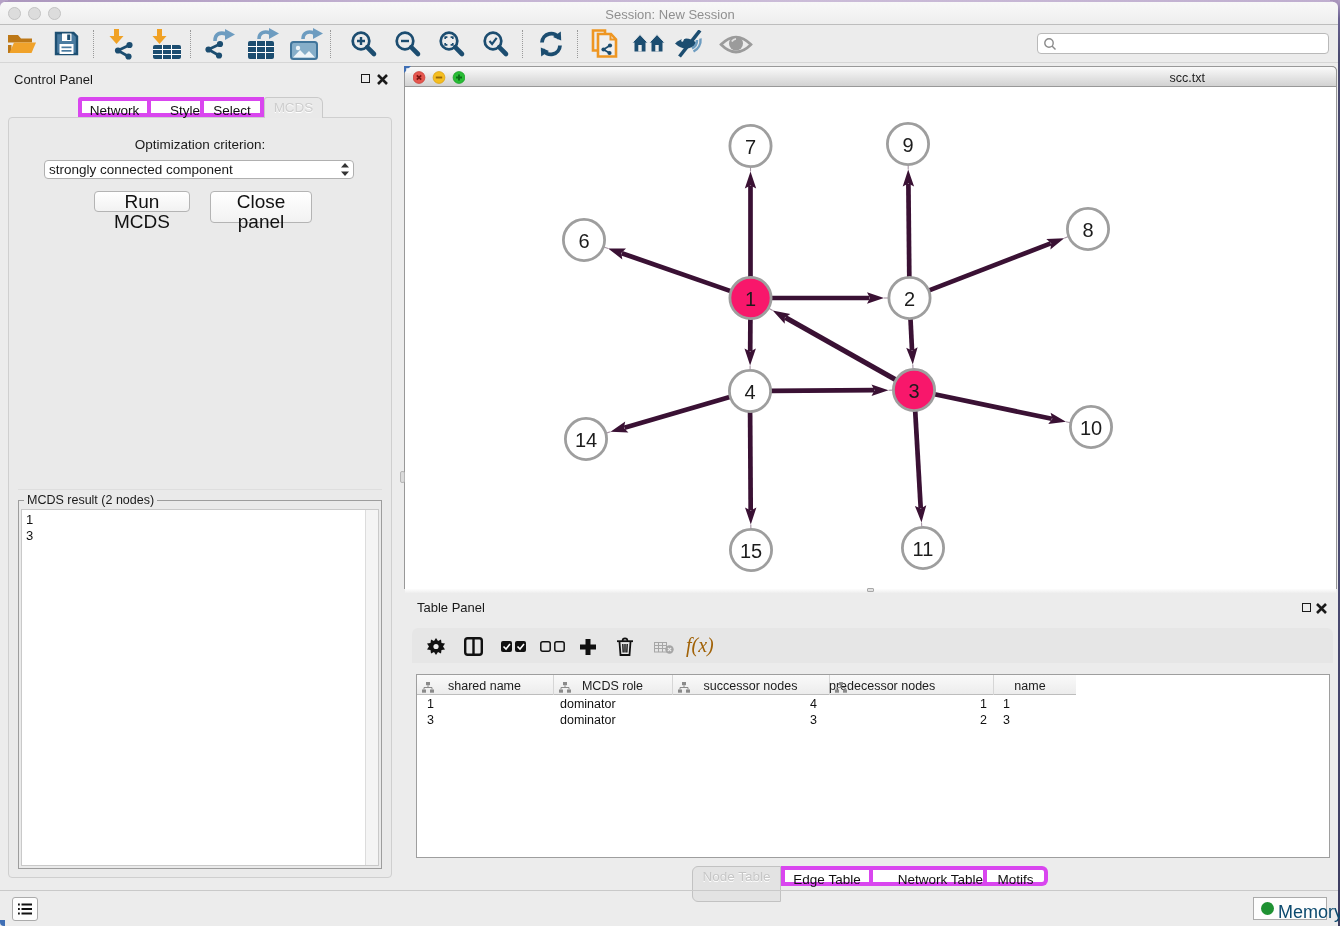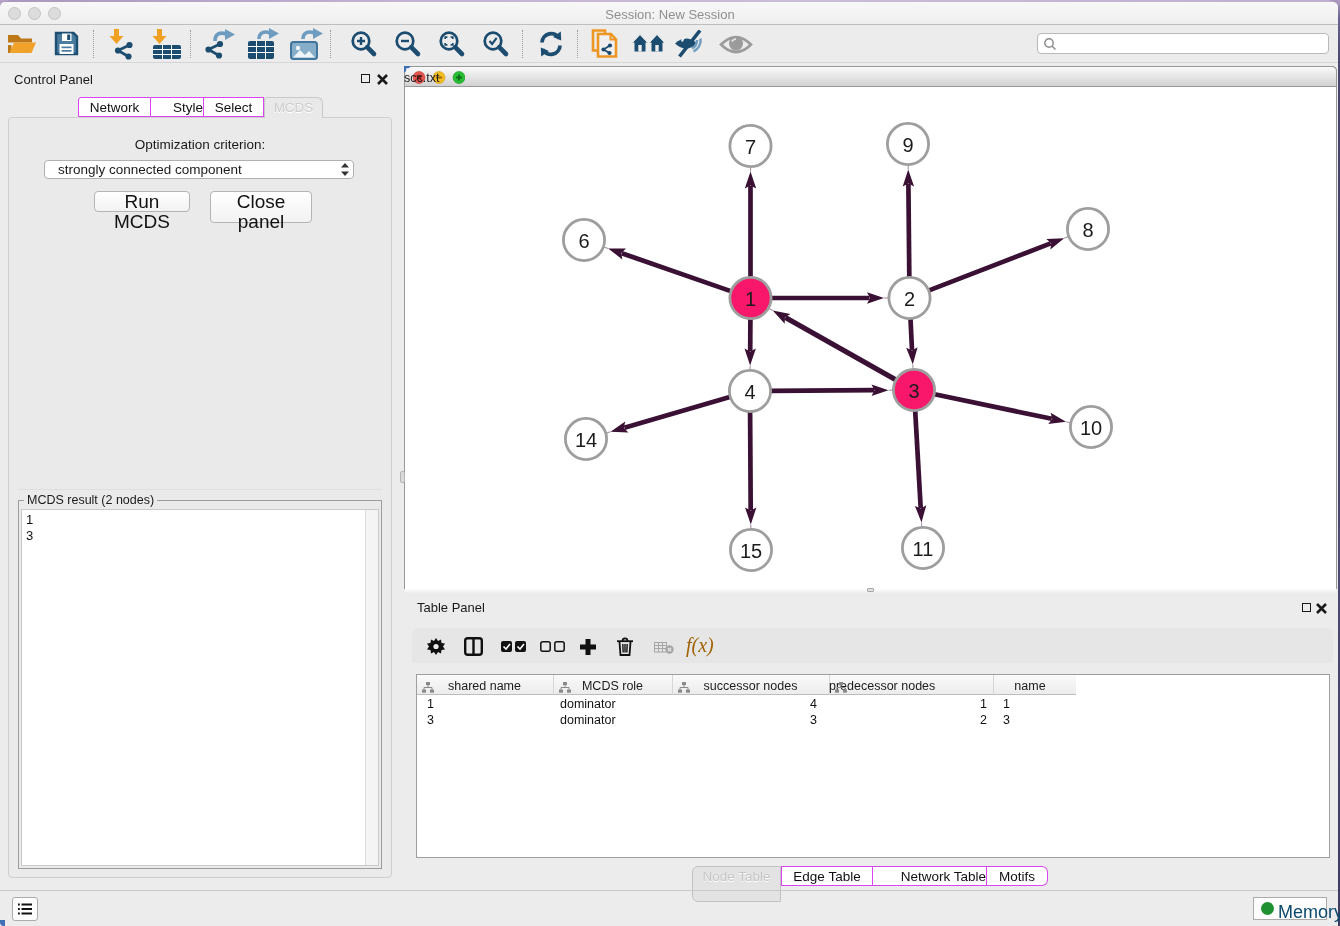--- a/index.html
+++ b/index.html
@@ -1,21 +1,21 @@
 <!DOCTYPE html>
 <html><head><meta charset="utf-8"><style>
 *{margin:0;padding:0;box-sizing:border-box}
 html,body{width:1340px;height:926px;overflow:hidden}
 body{font-family:"Liberation Sans",sans-serif;background:#e9e9e9;position:relative}
 .abs{position:absolute}
 .sep{position:absolute;top:30px;height:28px;width:0;border-left:1px dotted #9a9a9a}
 .tl{position:absolute;top:7px;width:13px;height:13px;border-radius:50%;background:#dcdcdc;border:1px solid #c3c3c3}
 .ic{position:absolute;top:30px}
 .btn{position:absolute;background:linear-gradient(#ffffff,#f2f2f2);border:1px solid #b4b4b4;border-radius:4px;font-size:19px;color:#111;text-align:center}
-.tabU{background:#fff;border:1px solid #d946ef;color:#111}
+.tabU{background:#fff;border:4px solid #d946ef;color:#111}
 </style></head>
 <body>
 
 <div class="abs" style="left:0;top:2px;width:1338px;height:924px;background:#ececec;border-radius:5px 5px 0 0"></div>
 
 <div class="abs" style="left:0;top:0;width:1340px;height:2px;background:linear-gradient(90deg,#ab96bd,#c3b2d2 30%,#cbbcd8 60%,#bfaecf)"></div>
 <div class="abs" style="left:0;top:0;width:8px;height:8px;background:radial-gradient(circle at 8px 8px, rgba(0,0,0,0) 7px, #b5a1c6 7px)"></div>
 <div class="abs" style="left:1330px;top:0;width:8px;height:8px;background:radial-gradient(circle at 0px 8px, rgba(0,0,0,0) 7px, #a995bc 7px)"></div>
 
 <div class="abs" style="left:1338px;top:0;width:2px;height:926px;background:linear-gradient(#b39fc5,#6a6292 2%,#4a4a70 6%,#3f3f63 30%,#4a4a72 60%,#3c3c60 100%)"></div>
@@ -150,21 +150,21 @@
 
 <div class="abs" style="left:8px;top:117px;width:384px;height:761px;background:#eaeaea;border:1px solid #cfcfcf;border-radius:4px"></div>
 <div class="abs" style="left:18px;top:489px;width:364px;height:0;border-top:1px solid #dedede"></div>
 
 <div class="abs tabU" style="left:78px;top:97px;width:73px;height:20px;font-size:13.5px;text-align:center;line-height:19px;border-radius:3px 0 0 0">Network</div>
 <div class="abs tabU" style="left:151px;top:97px;width:53px;height:20px;font-size:13.5px;text-align:right;line-height:19px;border-left:none">Style</div>
 <div class="abs tabU" style="left:204px;top:97px;width:60px;height:20px;font-size:13.5px;text-align:center;line-height:19px;border-left:none">Select</div>
 <div class="abs" style="left:264px;top:97px;width:59px;height:21px;background:#e9e9e9;border:1px solid #c9c9c9;border-bottom:none;border-radius:3px 6px 0 0;font-size:13.5px;text-align:center;line-height:19px;color:#cdcdcd;text-shadow:0 1px 0 #fff">MCDS</div>
 
 <div class="abs" style="left:27px;top:137px;width:346px;text-align:center;font-size:13.5px;color:#1a1a1a">Optimization criterion:</div>
-<div class="abs" style="left:44px;top:160px;width:310px;height:19px;background:#fff;border:1px solid #b0b0b0;border-radius:4px;font-size:13.5px;color:#1a1a1a;line-height:18px;padding-left:13px">strongly connected component</div>
+<div class="abs" style="left:44px;top:160px;width:310px;height:19px;background:#fff;border:1px solid #b0b0b0;border-radius:4px;font-size:13.5px;color:#1a1a1a;line-height:18px;padding-left:4px">strongly connected component</div>
 <svg class="abs" style="left:339px;top:162px" width="12" height="15" viewBox="0 0 12 15">
     <path d="M2 5.5 L6 1 L10 5.5 z M2 9.5 L6 14 L10 9.5 z" fill="#333"></path>
   </svg>
 <div class="btn" style="left:94px;top:191px;width:96px;height:21px;line-height:20px">Run MCDS</div>
 <div class="btn" style="left:210px;top:191px;width:102px;height:32px;line-height:20px">Close panel</div>
 
 <div class="abs" style="left:18px;top:500px;width:364px;height:369px;border:1px solid #9d9d9d"></div>
 <div class="abs" style="left:24px;top:493px;padding:0 3px;background:#eaeaea;font-size:12.5px;color:#1a1a1a">MCDS result (2 nodes)</div>
 <div class="abs" style="left:21px;top:509px;width:358px;height:357px;background:#fff;border:1px solid #c9c9c9"></div>
 <div class="abs" style="left:365px;top:510px;width:13px;height:355px;background:#f4f4f4;border-left:1px solid #dcdcdc"></div>
@@ -181,21 +181,21 @@
 <circle cx="6" cy="6.5" r="5.9" fill="#e6564f"></circle>
     <circle cx="6" cy="6.5" r="5.9" fill="none" stroke="#c8443c" stroke-width="0.8"></circle>
     <path d="M3.8 4.3 L8.2 8.7 M8.2 4.3 L3.8 8.7" stroke="#791410" stroke-width="1.7"></path>
 <circle cx="26" cy="6.5" r="5.9" fill="#f5be20"></circle>
     <circle cx="26" cy="6.5" r="5.9" fill="none" stroke="#dba315" stroke-width="0.8"></circle>
     <path d="M22.8 6.5 h6.4" stroke="#97670a" stroke-width="1.9"></path>
 <circle cx="46" cy="6.5" r="5.9" fill="#28bd35"></circle>
     <circle cx="46" cy="6.5" r="5.9" fill="none" stroke="#1da02a" stroke-width="0.8"></circle>
     <path d="M43 6.5 h6 M46 3.5 v6" stroke="#0c6e19" stroke-width="1.9"></path>
 </svg>
-<div class="abs" style="left:404px;top:71px;width:801px;text-align:left;font-size:12.5px;color:#222">scc.txt</div>
+<div class="abs" style="left:404px;top:71px;width:801px;text-align:right;font-size:12.5px;color:#222">scc.txt</div>
 <div class="abs" style="left:400px;top:471px;width:5px;height:12px;background:#dadada;border:1px solid #b5b5b5;border-radius:2px"></div>
 <div class="abs" style="left:867px;top:588px;width:7px;height:4px;background:#e2e2e2;border:1px solid #a8a8a8;border-radius:1px"></div>
 <svg width="932" height="501" style="position:absolute;left:405px;top:88px">
 <line x1="345.5" y1="189.0" x2="345.5" y2="98.0" stroke="#3A1134" stroke-width="4.7"></line>
 <polygon points="345.5,83.5 351.2,100.5 345.5,97.5 339.8,100.5" fill="#3A1134"></polygon>
 <line x1="345.5" y1="83.5" x2="345.5" y2="79.0" stroke="#3A1134" stroke-width="1.1" opacity="0.45"></line>
 <line x1="325.7" y1="203.1" x2="216.8" y2="165.2" stroke="#3A1134" stroke-width="4.7"></line>
 <polygon points="203.1,160.4 221.0,160.6 216.3,165.0 217.3,171.4" fill="#3A1134"></polygon>
 <line x1="203.1" y1="160.4" x2="198.8" y2="158.9" stroke="#3A1134" stroke-width="1.1" opacity="0.45"></line>
 <line x1="366.5" y1="210.0" x2="464.5" y2="210.0" stroke="#3A1134" stroke-width="4.7"></line>

